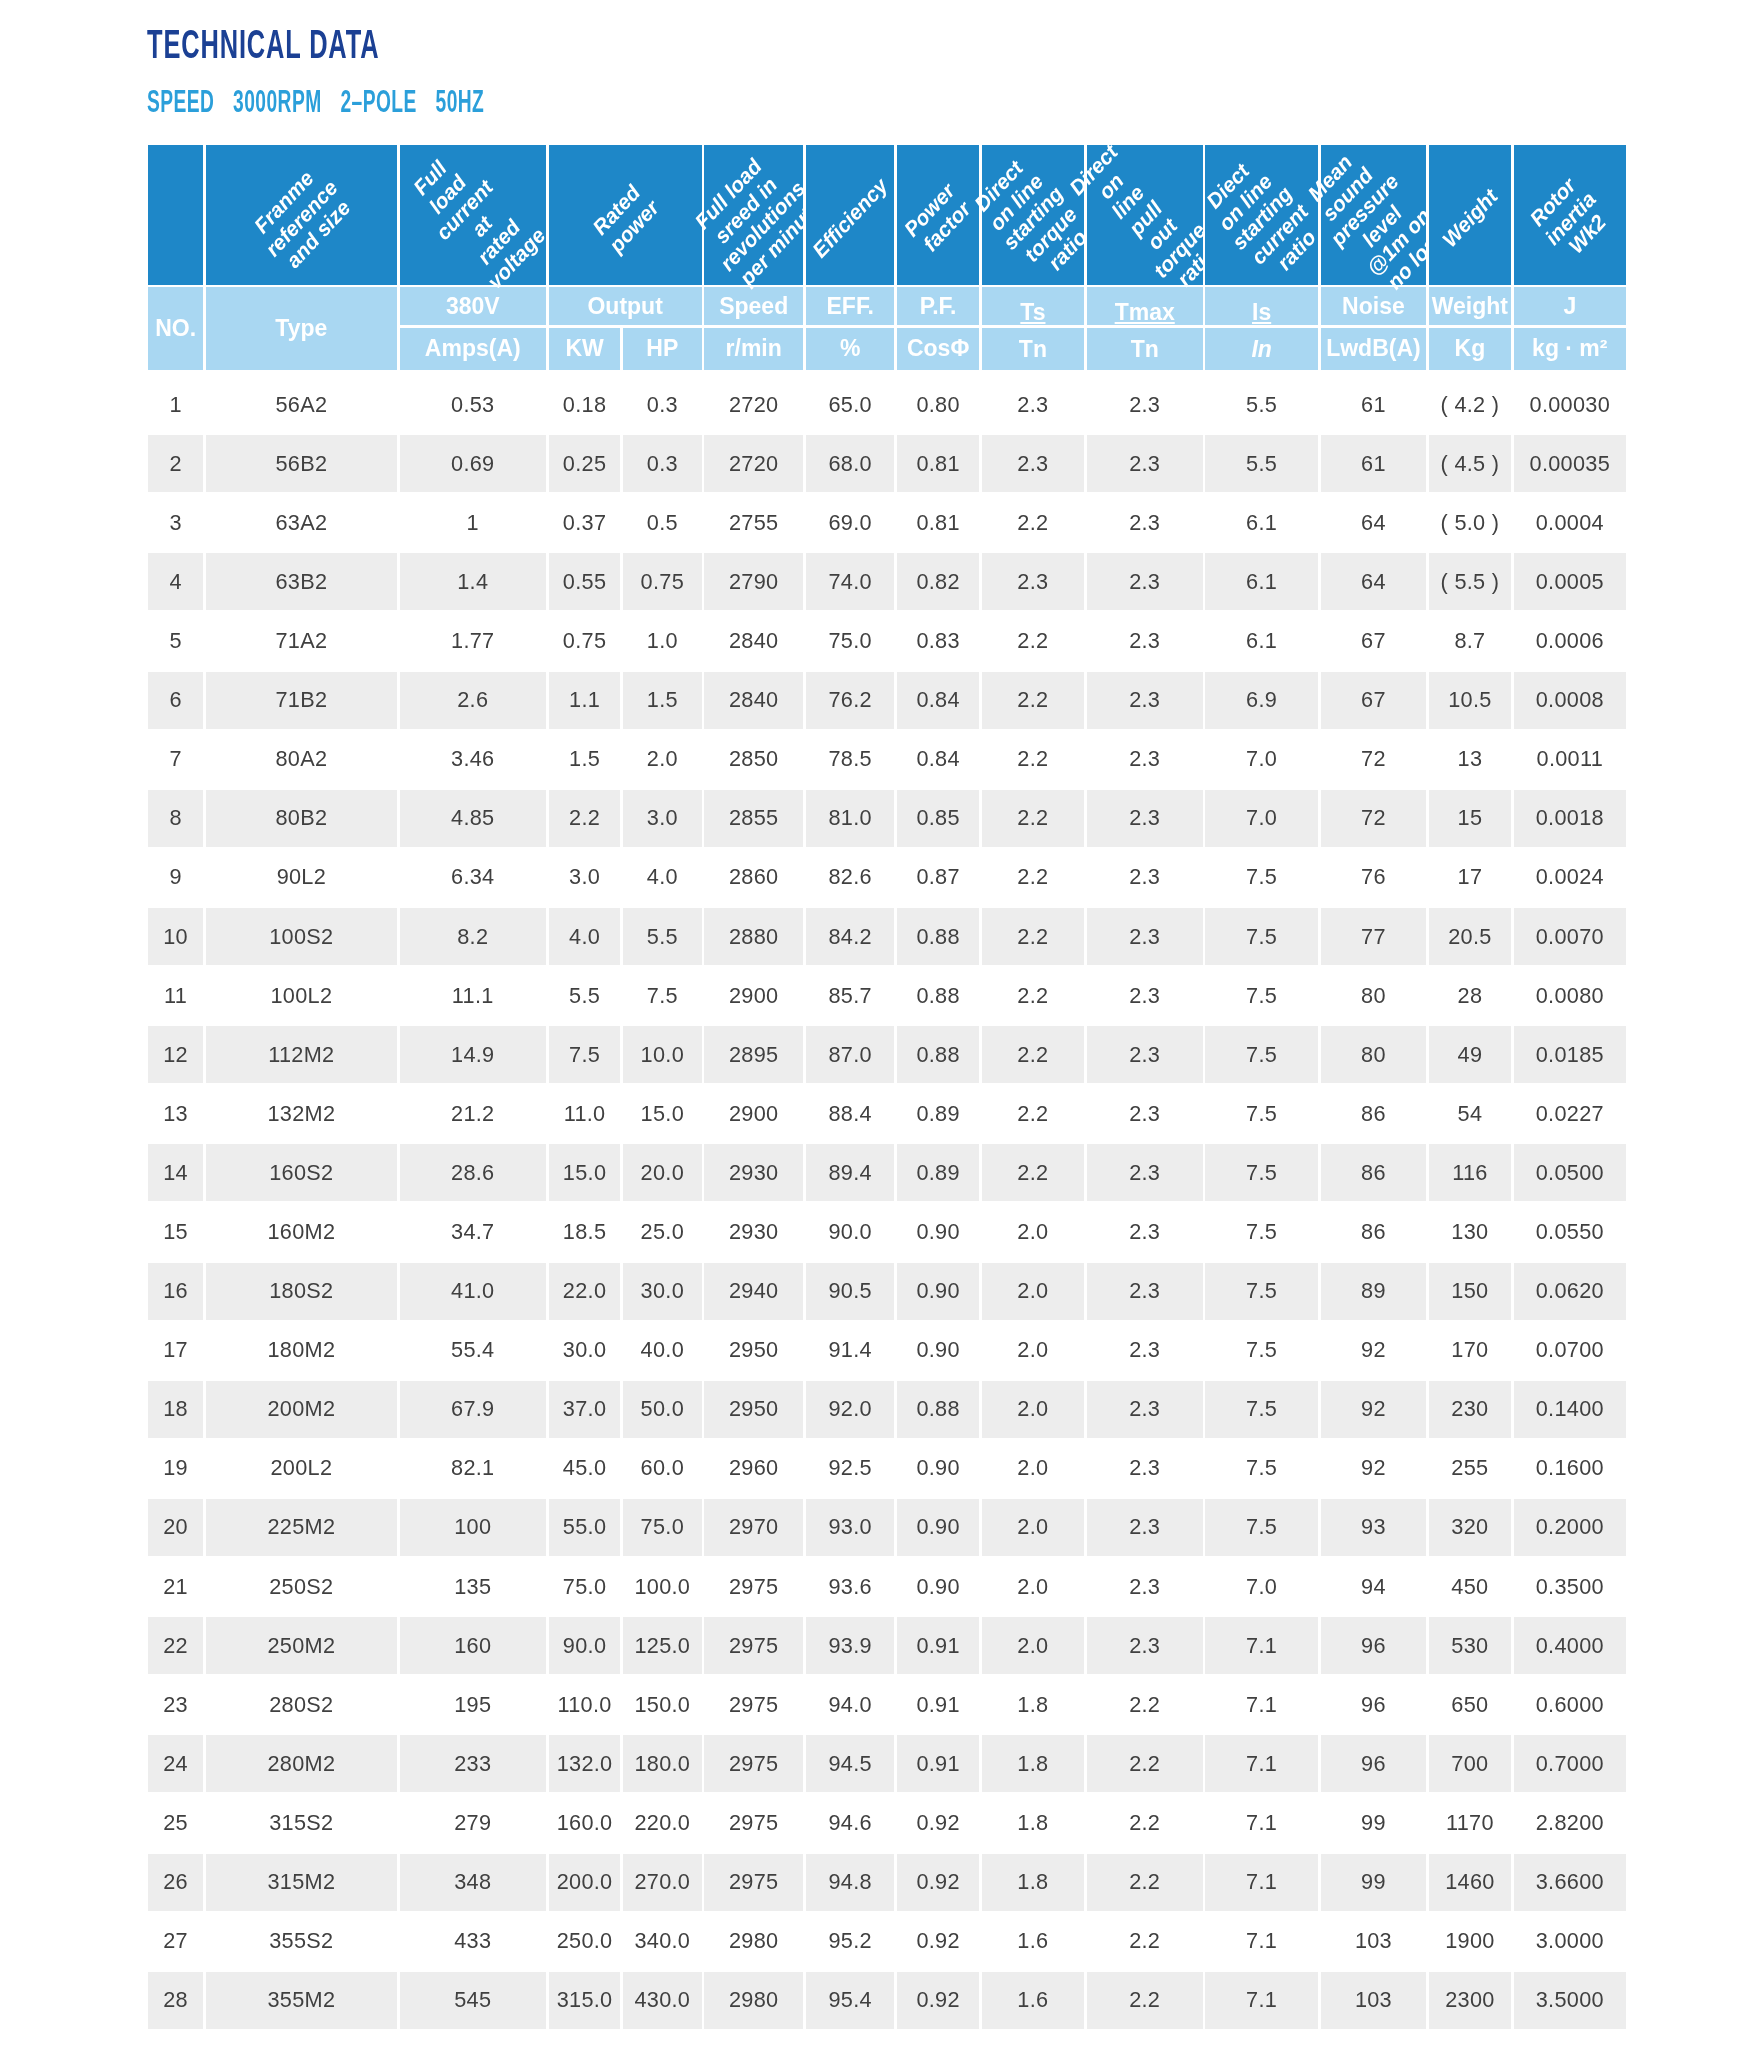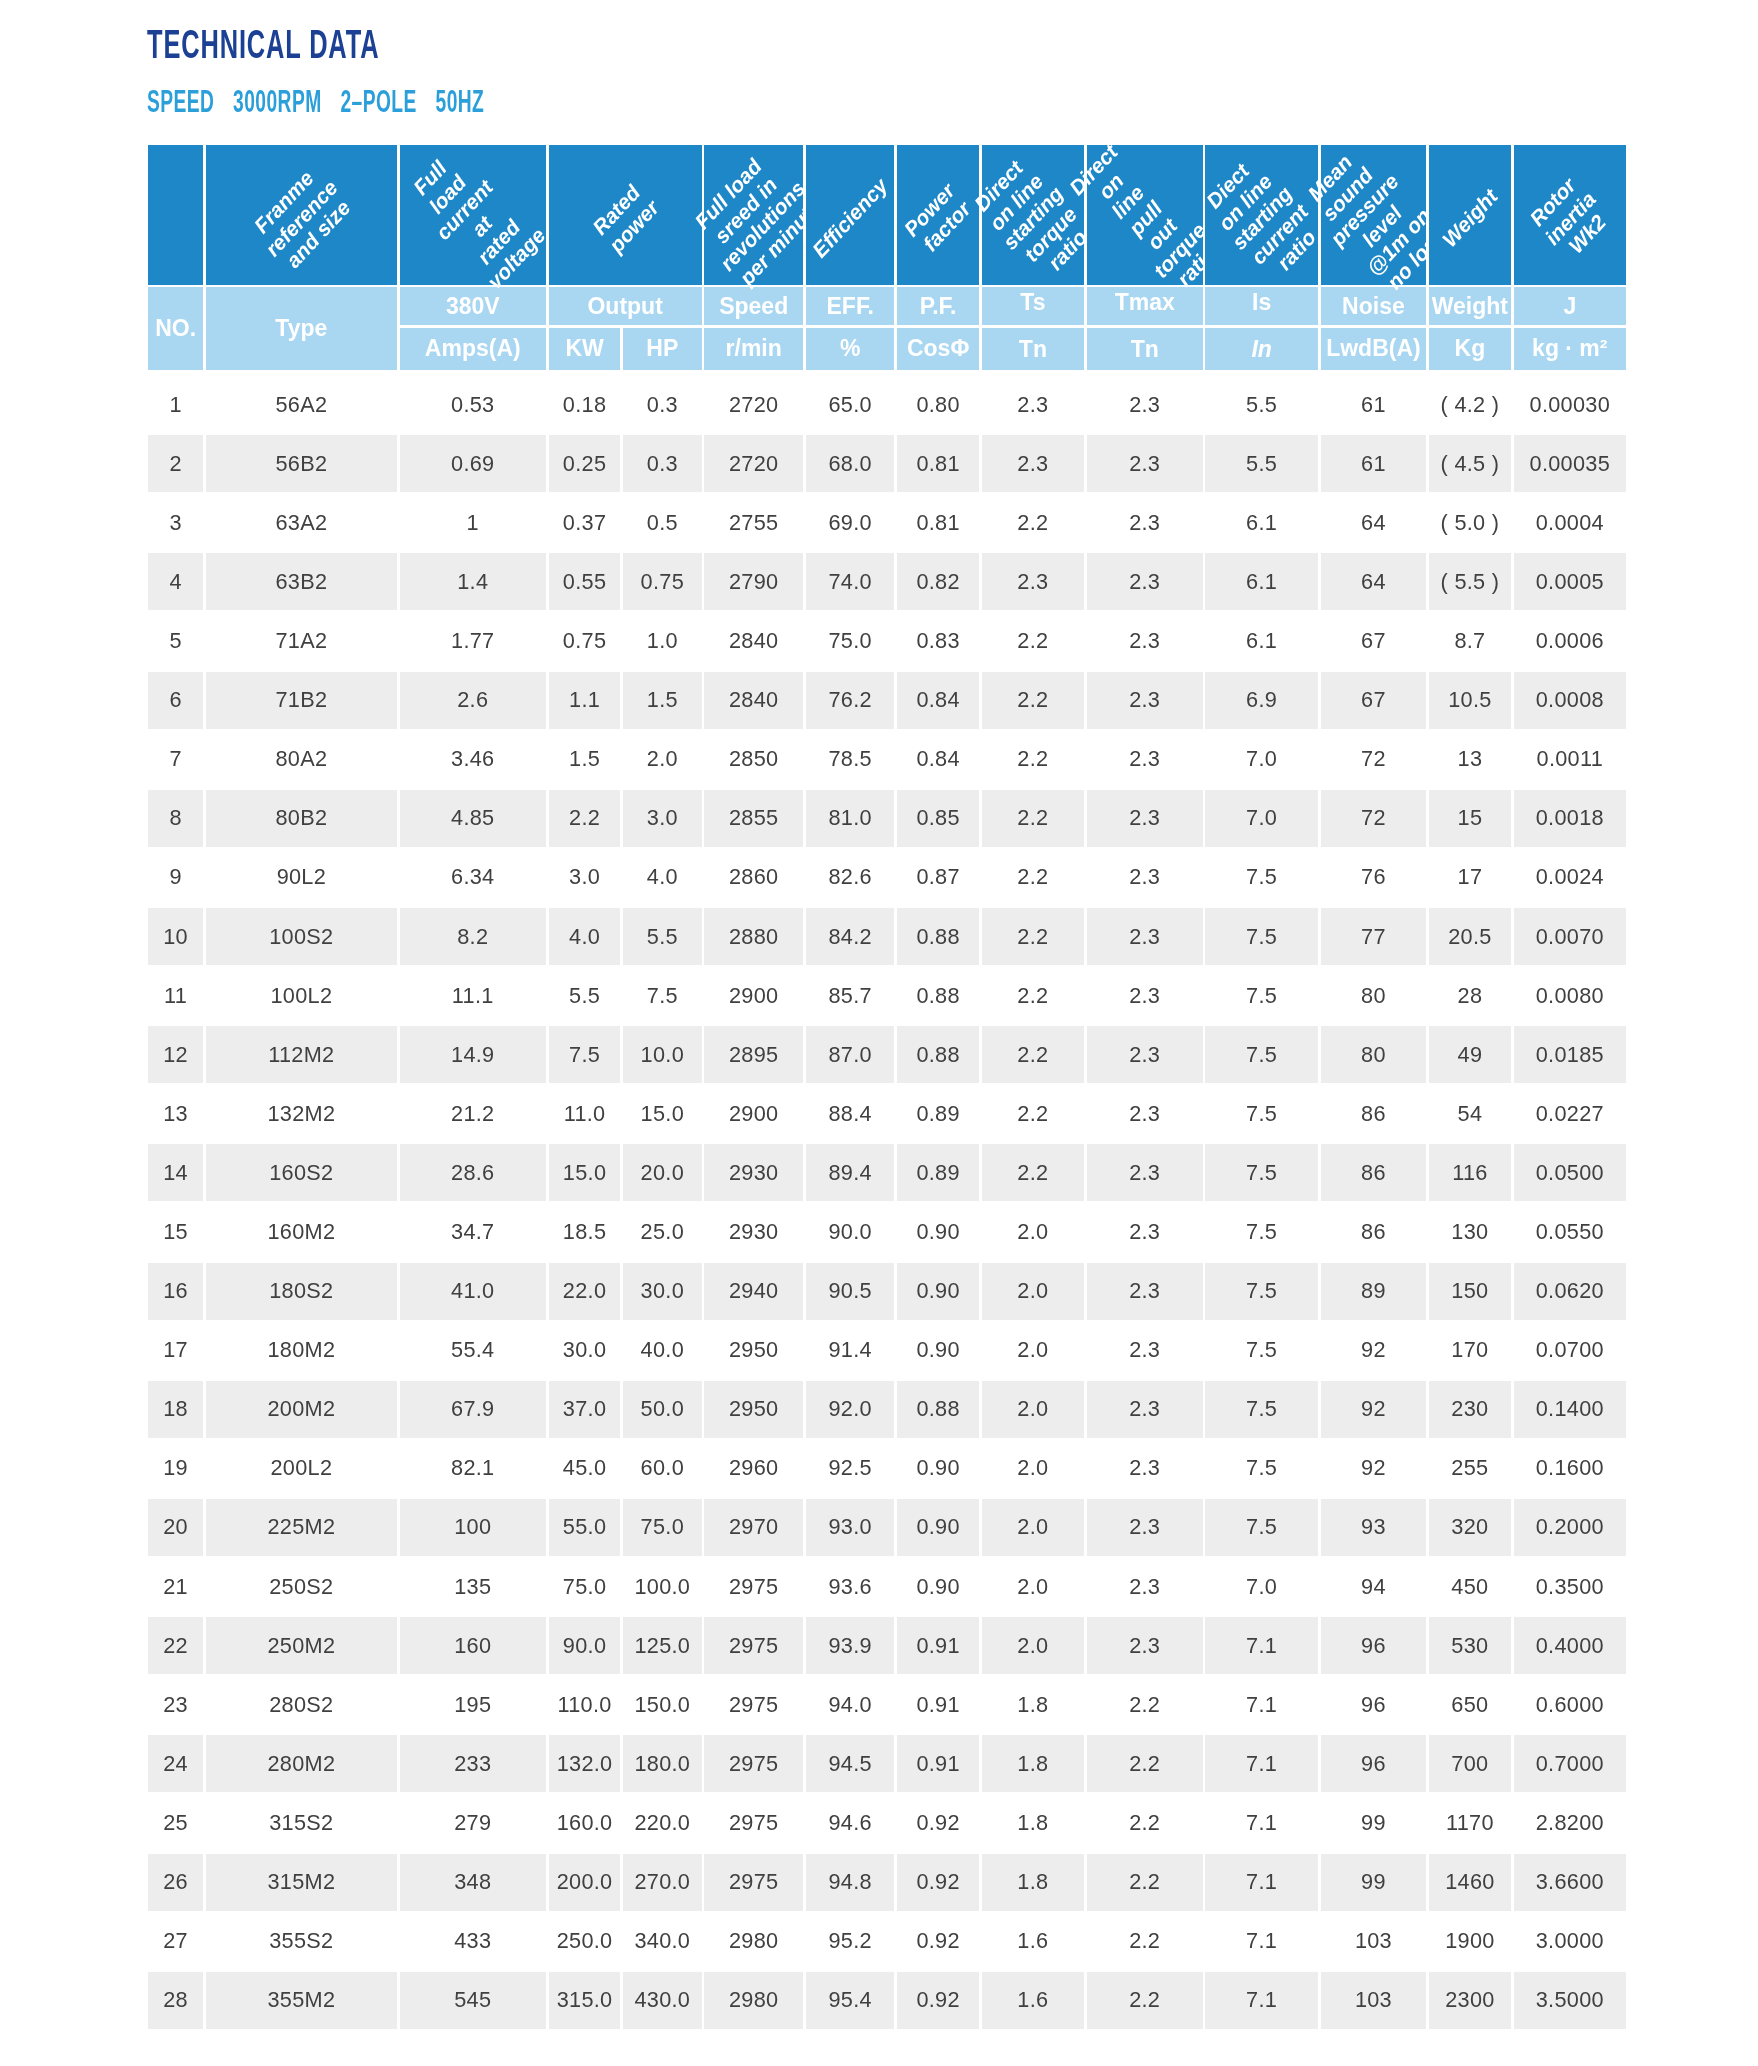--- a/index.html
+++ b/index.html
@@ -40,21 +40,21 @@
     font-size:21px; line-height:1.12; text-align:center;
     white-space:pre-line;
   }
   
   .head-light { grid-template-rows:38px 42px; row-gap:2.8px; margin-bottom:6.3px; }
   .hl {
     background:var(--header-light,#a9d7f2);
     color:#ffffff; font-weight:bold; font-size:23px;
     display:flex; align-items:center; justify-content:center;
   }
-  .hl.up   { align-items:flex-start; padding-top:2px; }
+  .hl.up   { align-items:flex-start; padding-top:12px;text-decoration:underline; }
   .hl.down { align-items:flex-end;  padding-bottom:7px; }
   
   .row { height:57px; margin-bottom:2.1px; }
   .row .cell {
     background:#ffffff;
     display:flex; align-items:center; justify-content:center;
     font-size:21.7px; color:#404040; letter-spacing:0.3px;
   }
   .row.alt .cell { background:var(--row-alt,#ededed); }
 </style>

